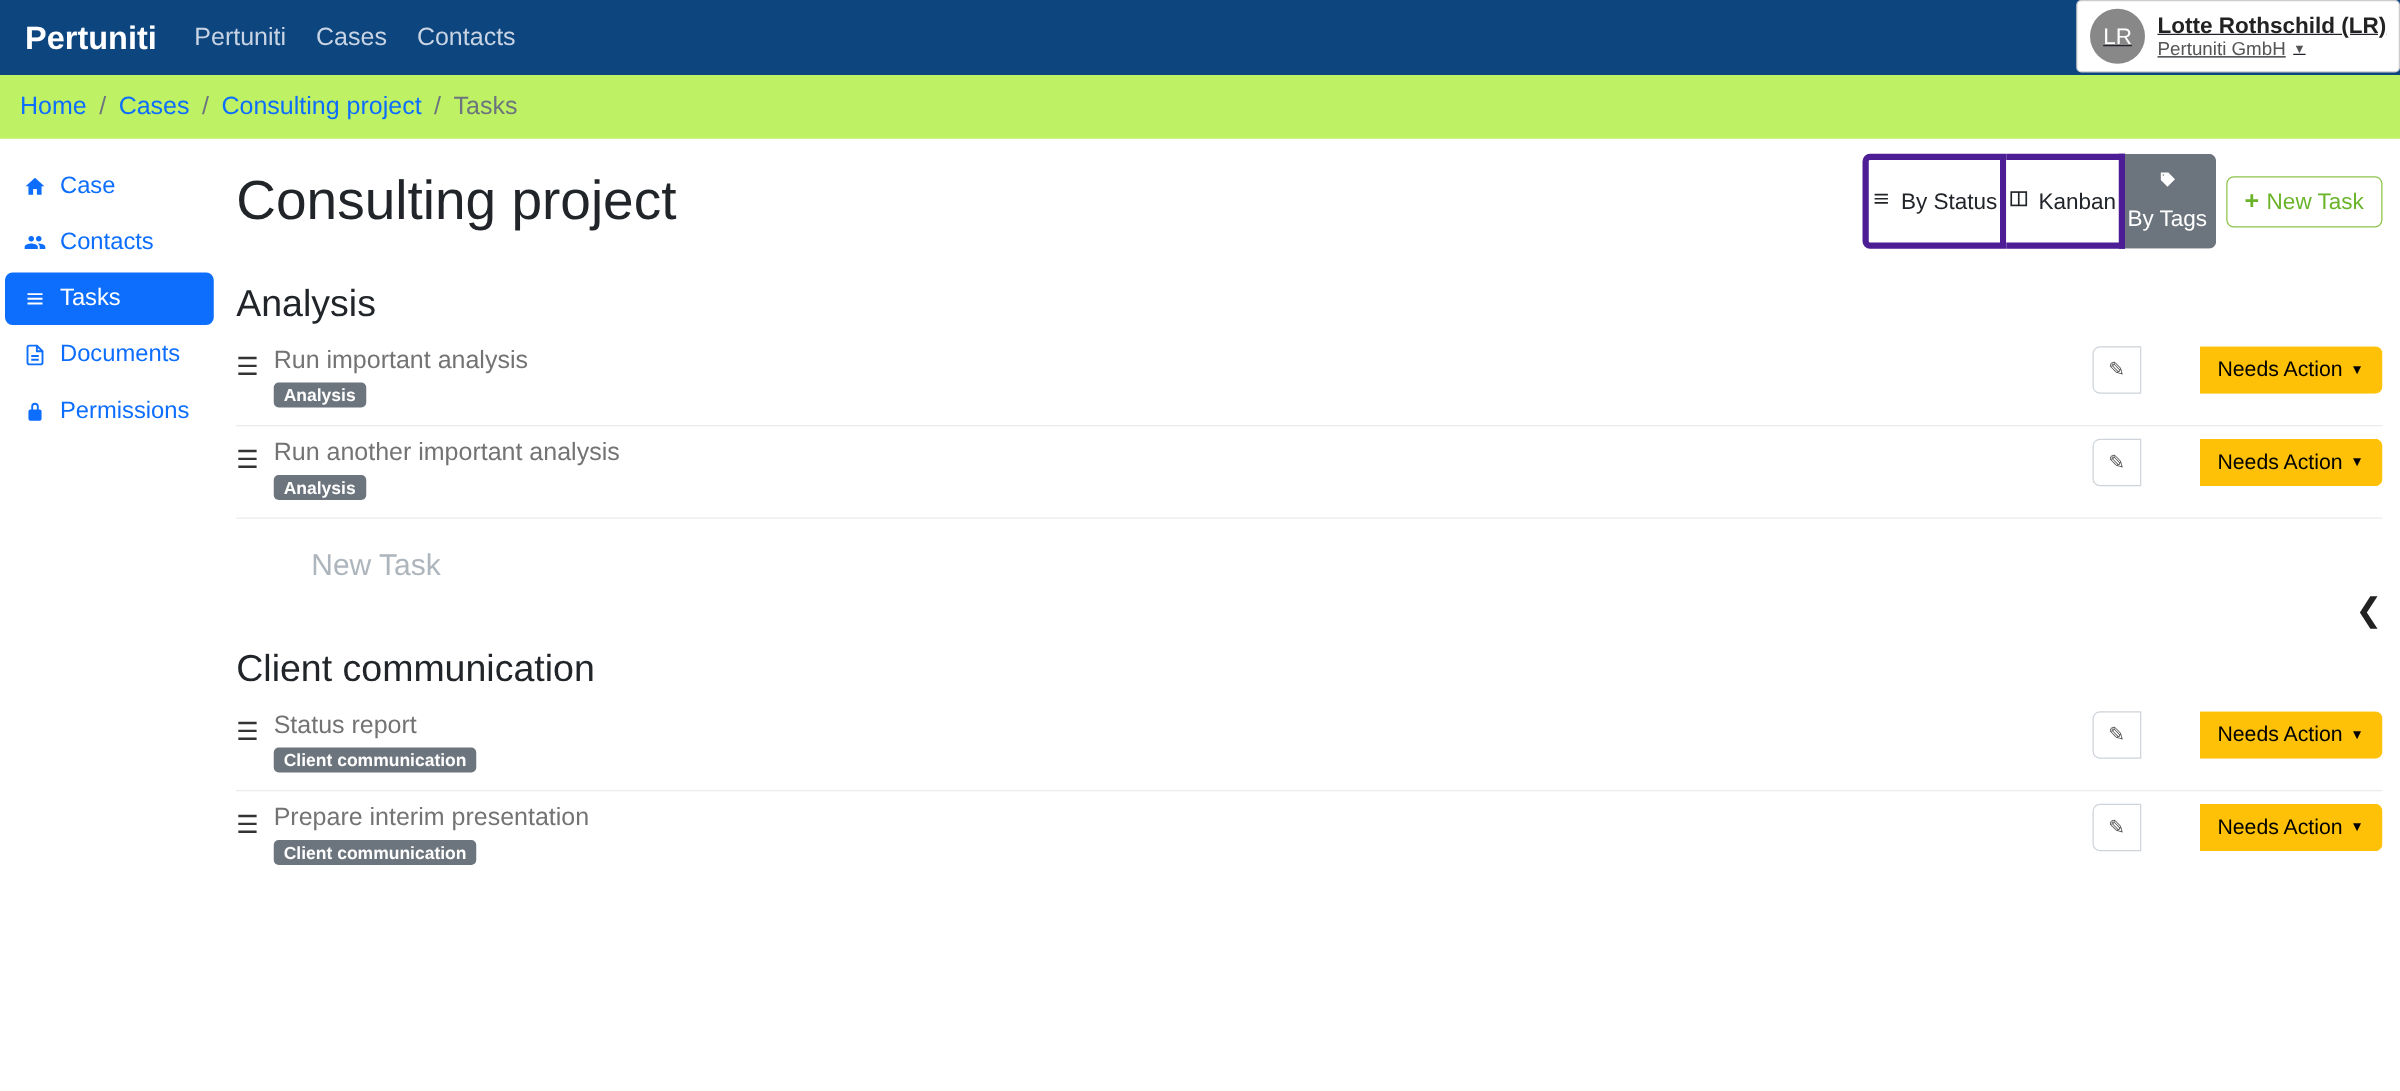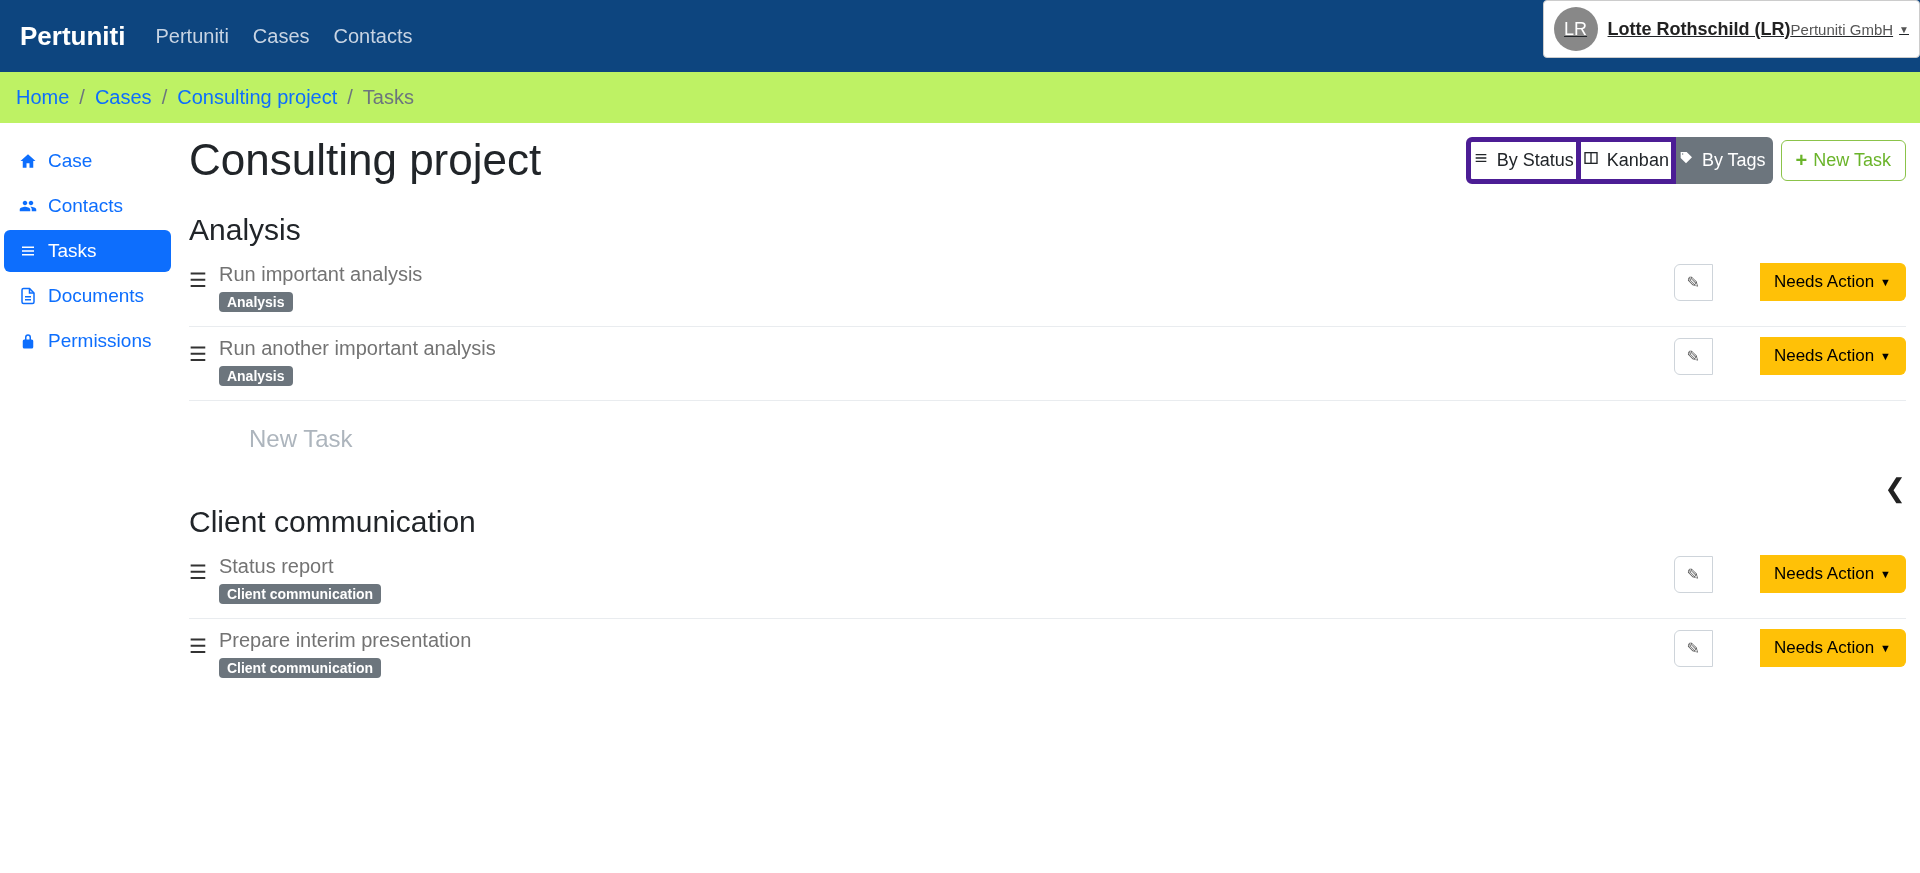--- a/index.html
+++ b/index.html
@@ -2,21 +2,21 @@
 <html><head>
 <meta charset="utf-8">
 <style>
   * { box-sizing: border-box; margin: 0; padding: 0; }
   body { font-family: "Segoe UI", Arial, sans-serif; font-size: 16px; color: #212529; background: #fff; }
   a { text-decoration: none; }
 
   
   .navbar {
     background: #0d457f;
-    height: 72px;
+    height: 60px;
     display: flex;
     align-items: center;
     padding: 0 20px;
     position: relative;
   }
   .brand {
     color: #fff;
     font-size: 26px;
     font-weight: 600;
     margin-right: 30px;
@@ -41,21 +41,21 @@
     gap: 10px;
     margin: 0;
     text-decoration: underline;
   }
   .avatar {
     width: 44px; height: 44px; border-radius: 50%;
     background: #888; color: #fff;
     display: flex; align-items: center; justify-content: center;
     font-size: 18px; font-weight: 500;
   }
-  .user-meta { display: flex; flex-direction: row; }
+  .user-meta { display: flex; flex-direction: column; }
   .user-name { font-weight: 700; font-size: 18px; color: #222; }
   .user-org { font-size: 15px; color: #555; display:flex; align-items:center; gap:6px; }
   .caret-down { font-size: 10px; color:#555; }
 
   
   .breadcrumb-row {
     background: #bef264;
     padding: 14px 16px;
     font-size: 20px;
     display: flex;
@@ -112,21 +112,21 @@
     padding: 8px 2px;
     font-size: 18px;
     cursor: pointer;
     display: inline-flex;
     align-items: center;
     gap: 8px;
   }
   .btn-group .btn:first-child { border-radius: 6px 0 0 6px; }
   .btn-group .btn:last-child { border-radius: 0 6px 6px 0; }
   .btn-group .btn:not(:first-child) { border-left: none; }
-  .btn.active { background: #6c757d; color: #fff; border-color:#6c757d; }
+  .btn.active { background: #6c757d; color: #fff; border-color:#6c757d;flex-direction:column; }
   .btn-new {
     border: 1px solid #8bc34a;
     color: #6ab42a;
     background: #fff;
     border-radius: 6px;
     padding: 8px 14px;
     font-size: 18px;
     display:inline-flex; align-items:center; gap:6px;
     cursor:pointer;
   }

